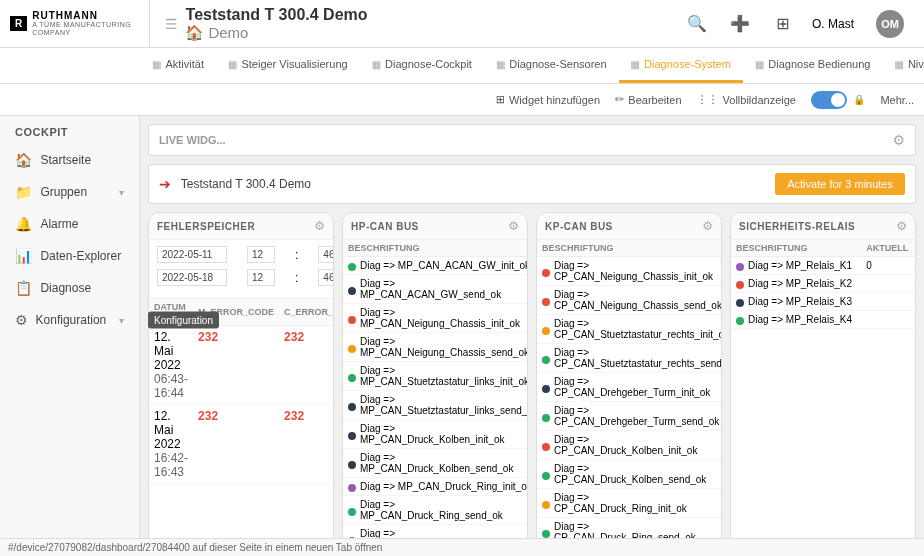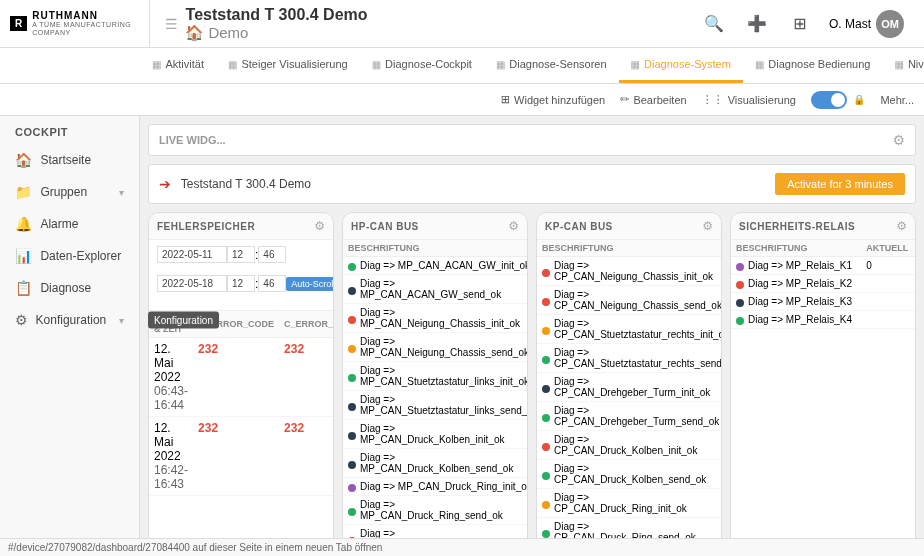--- a/index.html
+++ b/index.html
@@ -64,21 +64,21 @@
       display: flex;
       align-items: center;
       justify-content: center;
       width: 28px;
       height: 28px;
       border-radius: 50%;
     }
     .user-area {
       display: flex;
       align-items: center;
-      gap: 5px;
+      gap: 22px;
       cursor: pointer;
       justify-content: center;
     }
     .user-avatar {
       width: 28px;
       height: 28px;
       border-radius: 50%;
       background: #888;
       display: flex;
       align-items: center;
@@ -290,22 +290,22 @@
     .panel-gear { background: none; border: none; cursor: pointer; color: #aaa; font-size: 12px; }
 
     
     .fehler-controls {
       padding: 6px 8px;
       border-bottom: 1px solid #eee;
     }
     .fehler-row {
       display: flex;
       align-items: center;
-      gap: 0;
-      margin-bottom: 12px;
+      gap: 20px;
+      margin-bottom: 6px;
     }
     .fehler-date {
       font-size: 10px;
       border: 1px solid #ddd;
       padding: 2px 4px;
       color: #444;
       width: 70px;
     }
     .fehler-time {
       font-size: 10px;
@@ -455,21 +455,21 @@
   <button class="sub-toolbar-btn">
     <span>⊞</span>
     <span>Widget hinzufügen</span>
   </button>
   <button class="sub-toolbar-btn">
     <span>✏</span>
     <span>Bearbeiten</span>
   </button>
   <button class="sub-toolbar-btn">
     <span>⋮⋮</span>
-    <span>Visualisierung</span>
+    <span>Vollbildanzeige</span>
   </button>
   <div class="toggle-switch">
     <div class="toggle"></div>
     <span class="toggle-lock">🔒</span>
   </div>
   <button class="mehr-btn">Mehr...</button>
 </div>
 
 <div class="main-layout">
 

